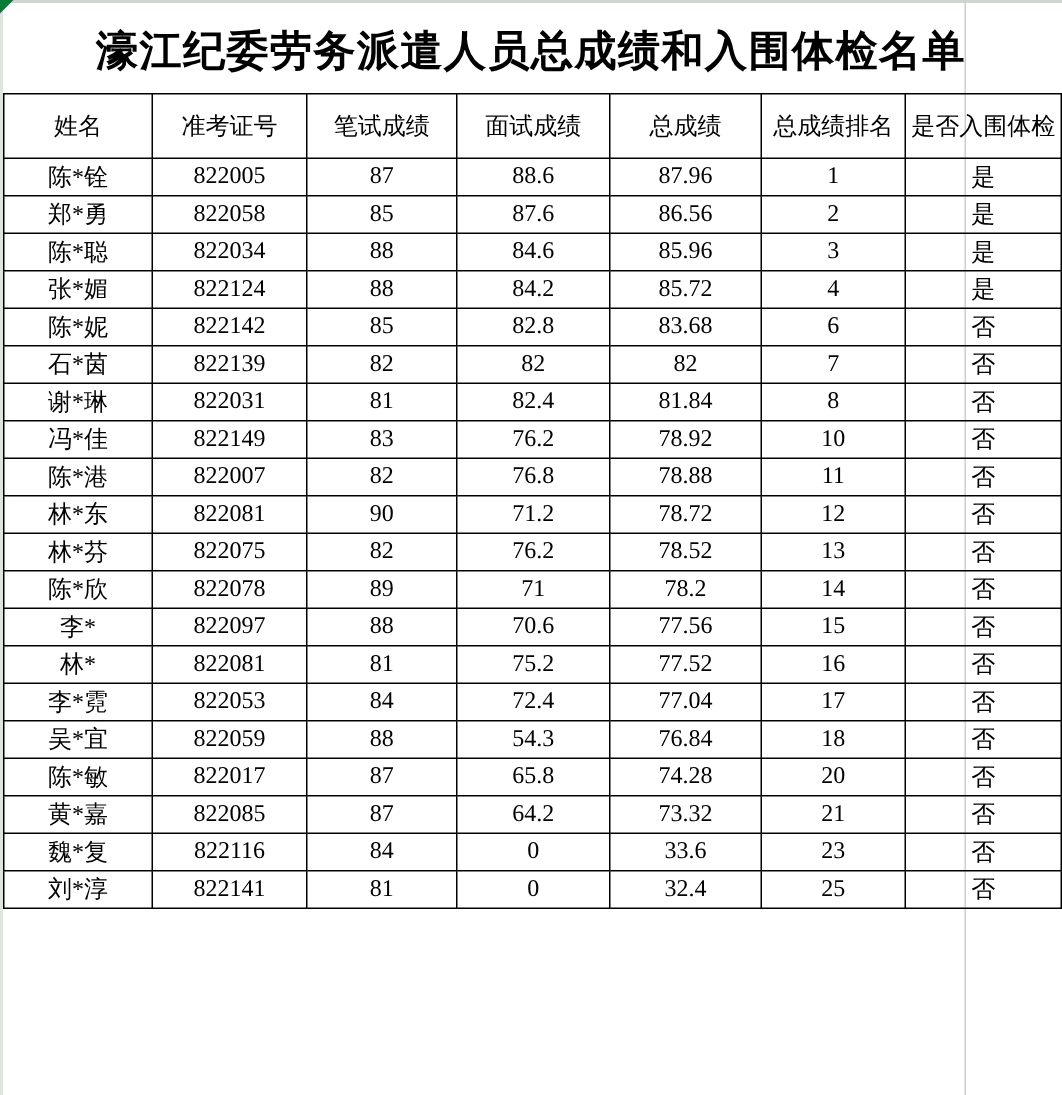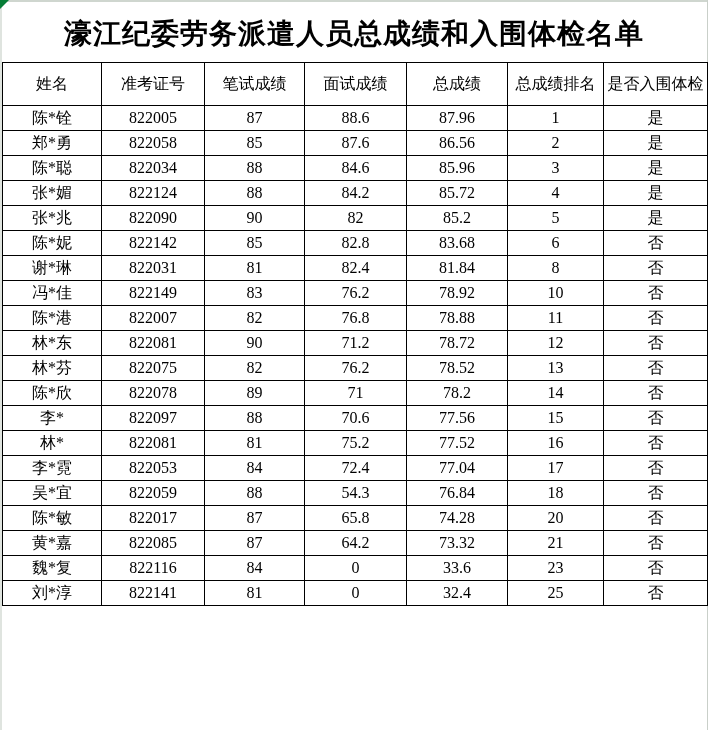--- a/index.html
+++ b/index.html
@@ -2,21 +2,21 @@
 <html><head>
 <meta charset="utf-8">
 <style>
   html,body{margin:0;padding:0;}
   body{
     width:708px;height:730px;overflow:hidden;
     background:#ffffff;
     font-family:"Liberation Serif","DejaVu Serif",serif;
     color:#000;
   }
-  .sheet{position:relative;width:708px;height:730px;background:#fff;}
+  .sheet{position:relative;width:644px;height:730px;background:#fff;}
   
   .edge-top{position:absolute;top:0;left:0;width:708px;height:2px;background:#cfd6cf;}
   .edge-left{position:absolute;top:0;left:0;width:2px;height:730px;background:#dfe4df;}
   .edge-right{position:absolute;top:0;right:0;width:1px;height:730px;background:#c9cfc9;}
   
   .corner{
     position:absolute;top:0;left:0;width:0;height:0;
     border-top:9px solid #067d36;
     border-right:9px solid transparent;
   }
@@ -103,38 +103,38 @@
         <tr>
           <td>张*媚</td>
           <td>822124</td>
           <td>88</td>
           <td>84.2</td>
           <td>85.72</td>
           <td>4</td>
           <td>是</td>
         </tr>
         <tr>
-          <td>张*兆</td>
-          <td>822090</td>
-          <td>90</td>
-          <td>82</td>
-          <td>85.2</td>
-          <td>5</td>
-          <td>是</td>
-        </tr>
-        <tr>
           <td>陈*妮</td>
           <td>822142</td>
           <td>85</td>
           <td>82.8</td>
           <td>83.68</td>
           <td>6</td>
           <td>否</td>
         </tr>
         <tr>
+          <td>石*茵</td>
+          <td>822139</td>
+          <td>82</td>
+          <td>82</td>
+          <td>82</td>
+          <td>7</td>
+          <td>否</td>
+        </tr>
+        <tr>
           <td>谢*琳</td>
           <td>822031</td>
           <td>81</td>
           <td>82.4</td>
           <td>81.84</td>
           <td>8</td>
           <td>否</td>
         </tr>
         <tr>
           <td>冯*佳</td>

